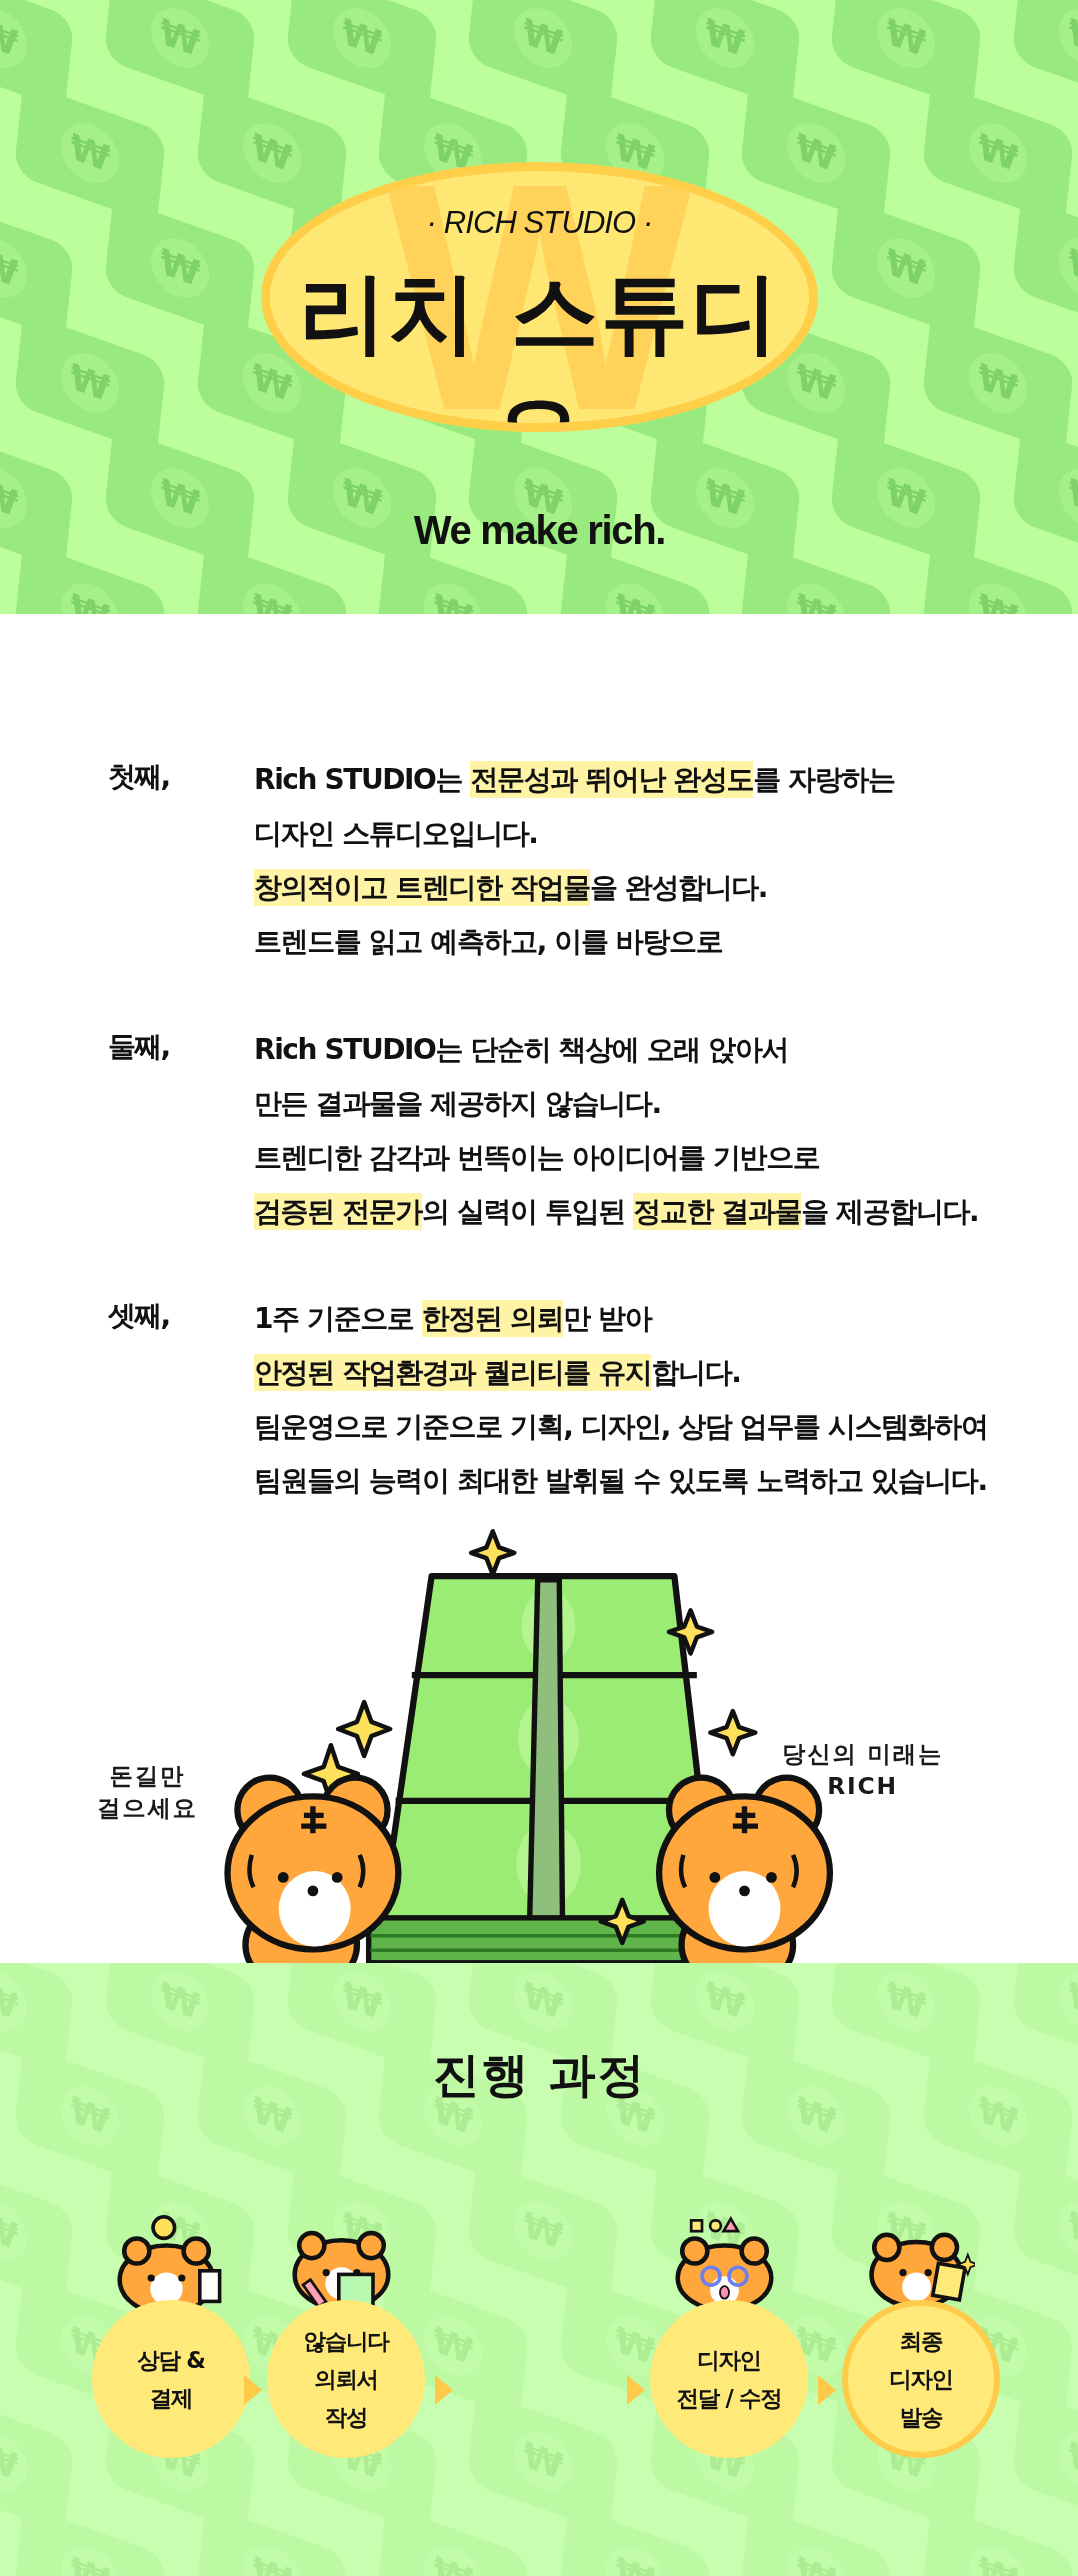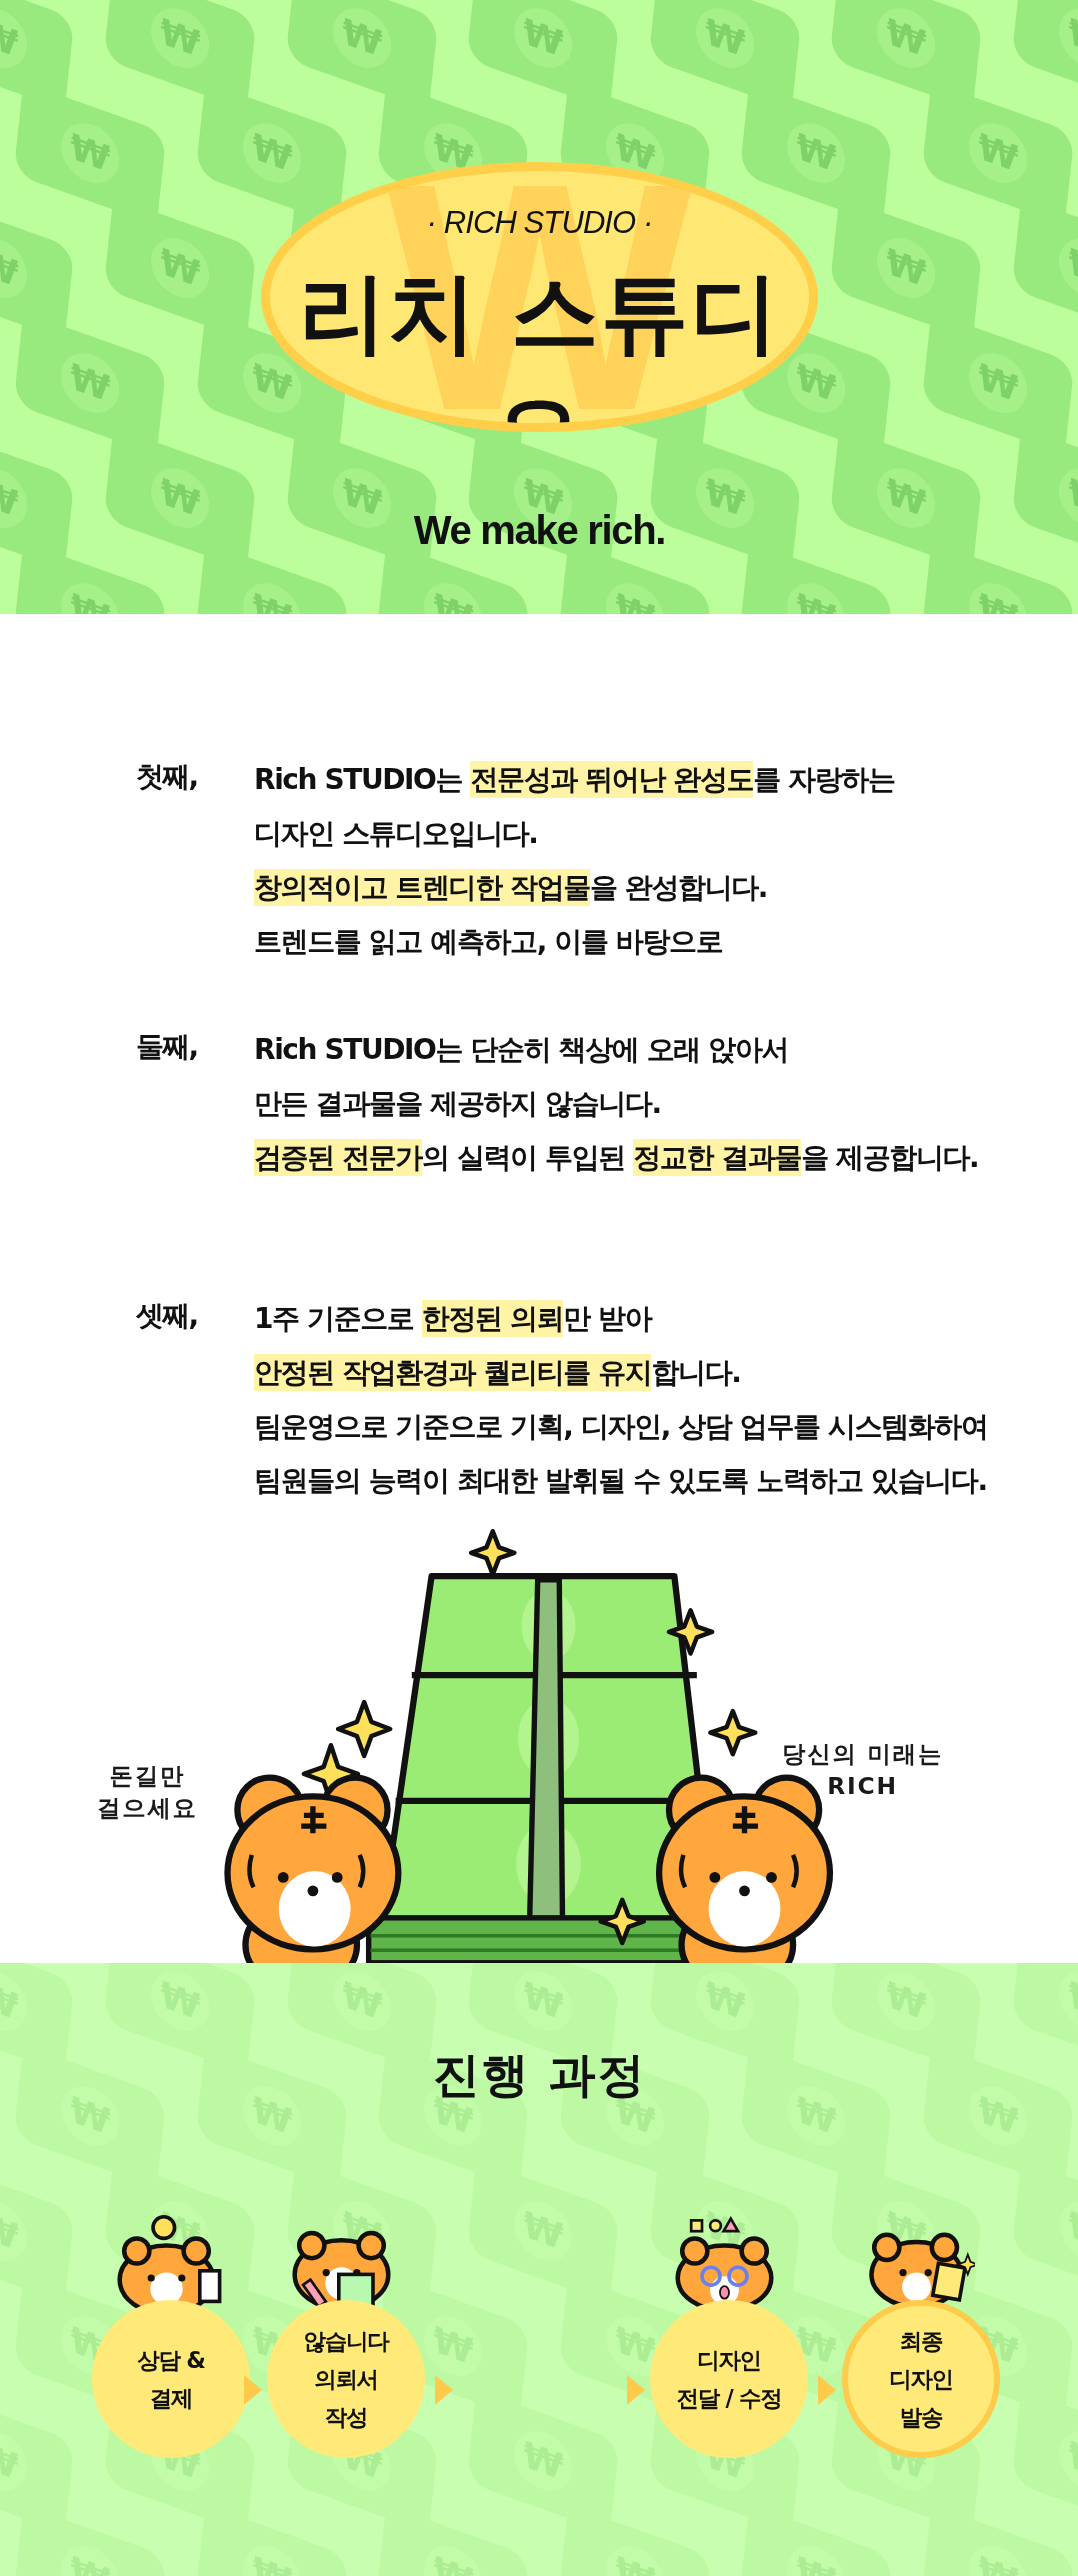--- a/index.html
+++ b/index.html
@@ -14,21 +14,21 @@
 
   .logo-oval { position: absolute; left: 261px; top: 162px; width: 557px; height: 270px; border-radius: 50%; background: #ffe774; border: 9px solid #ffcf4a; overflow: hidden; }
   .logo-w { position: absolute; left: 0; right: 0; top: -36px; text-align: center; font-size: 324px; font-weight: bold; color: #ffd25a; font-family: "Liberation Sans", sans-serif; line-height: 1; }
   .logo-sub { position: absolute; left: 0; right: 0; top: 34px; text-align: center; font-size: 31px; font-weight: 500; letter-spacing: -0.9px; color: #111; font-family: "Liberation Sans", sans-serif; font-style: italic; }
   .logo-title { position: absolute; left: 0; right: 0; top: 83px; text-align: center; font-size: 88px; font-weight: 900; letter-spacing: 1.8px; color: #111; font-family: "DejaVu Sans", sans-serif; }
   .tagline { position: absolute; left: 0; right: 0; top: 508px; text-align: center; font-size: 40px; font-weight: bold; letter-spacing: -1.3px; color: #111; font-family: "Liberation Sans", sans-serif; }
 
   
   .intro { position: absolute; left: 0; top: 614px; width: 1079px; height: 1349px; background: #ffffff; }
   .point { position: absolute; left: 0; width: 1079px; }
-  .point-label { position: absolute; left: 108px; top: 0; font-size: 28px; font-weight: 900; letter-spacing: -1.8px; color: #111; margin-left: 28px; }
+  .point-label { position: absolute; left: 108px; top: 0; font-size: 28px; font-weight: 900; letter-spacing: -1.8px; color: #111; }
   .point-lines { position: absolute; left: 254px; top: 0; }
   .point-line { display: block; height: 54px; line-height: 43px; font-size: 28px; font-weight: 600; letter-spacing: -1.4px; color: #111; white-space: nowrap; }
   .hl { background: #fff3a6; padding: 1.8px 0; }
 
   .illus { position: absolute; left: 0; top: 899px; width: 974px; height: 468px; }
   .handnote { position: absolute; font-size: 23.4px; font-weight: bold; color: #1a1a1a; font-family: "DejaVu Sans", sans-serif; letter-spacing: 1.8px; line-height: 32px; text-align: center; }
 
   
   .process { position: absolute; left: 0; top: 1963px; width: 1079px; height: 613px; background: #c8feb0; overflow: hidden; }
   .process .bill { background: #bdf8a2; }
@@ -185,20 +185,21 @@
           <span class="point-line"><span>디자인 스튜디오입니다.</span></span>
           <span class="point-line"><span class="hl">창의적이고 트렌디한 작업물</span><span>을 완성합니다.</span></span>
           <span class="point-line"><span>트렌드를 읽고 예측하고, 이를 바탕으로</span></span>
         </div>
     </div>
     <div class="point" style="top:414px;">
       <div class="point-label">둘째,</div>
       <div class="point-lines">
           <span class="point-line"><span>Rich STUDIO는 단순히 책상에 오래 앉아서</span></span>
           <span class="point-line"><span>만든 결과물을 제공하지 않습니다.</span></span>
+          <span class="point-line"><span>트렌디한 감각과 번뜩이는 아이디어를 기반으로</span></span>
           <span class="point-line"><span class="hl">검증된 전문가</span><span>의 실력이 투입된 </span><span class="hl">정교한 결과물</span><span>을 제공합니다.</span></span>
         </div>
     </div>
     <div class="point" style="top:683px;">
       <div class="point-label">셋째,</div>
       <div class="point-lines">
           <span class="point-line"><span>1주 기준으로 </span><span class="hl">한정된 의뢰</span><span>만 받아</span></span>
           <span class="point-line"><span class="hl">안정된 작업환경과 퀄리티를 유지</span><span>합니다.</span></span>
           <span class="point-line"><span>팀운영으로 기준으로 기획, 디자인, 상담 업무를 시스템화하여</span></span>
           <span class="point-line"><span>팀원들의 능력이 최대한 발휘될 수 있도록 노력하고 있습니다.</span></span>

